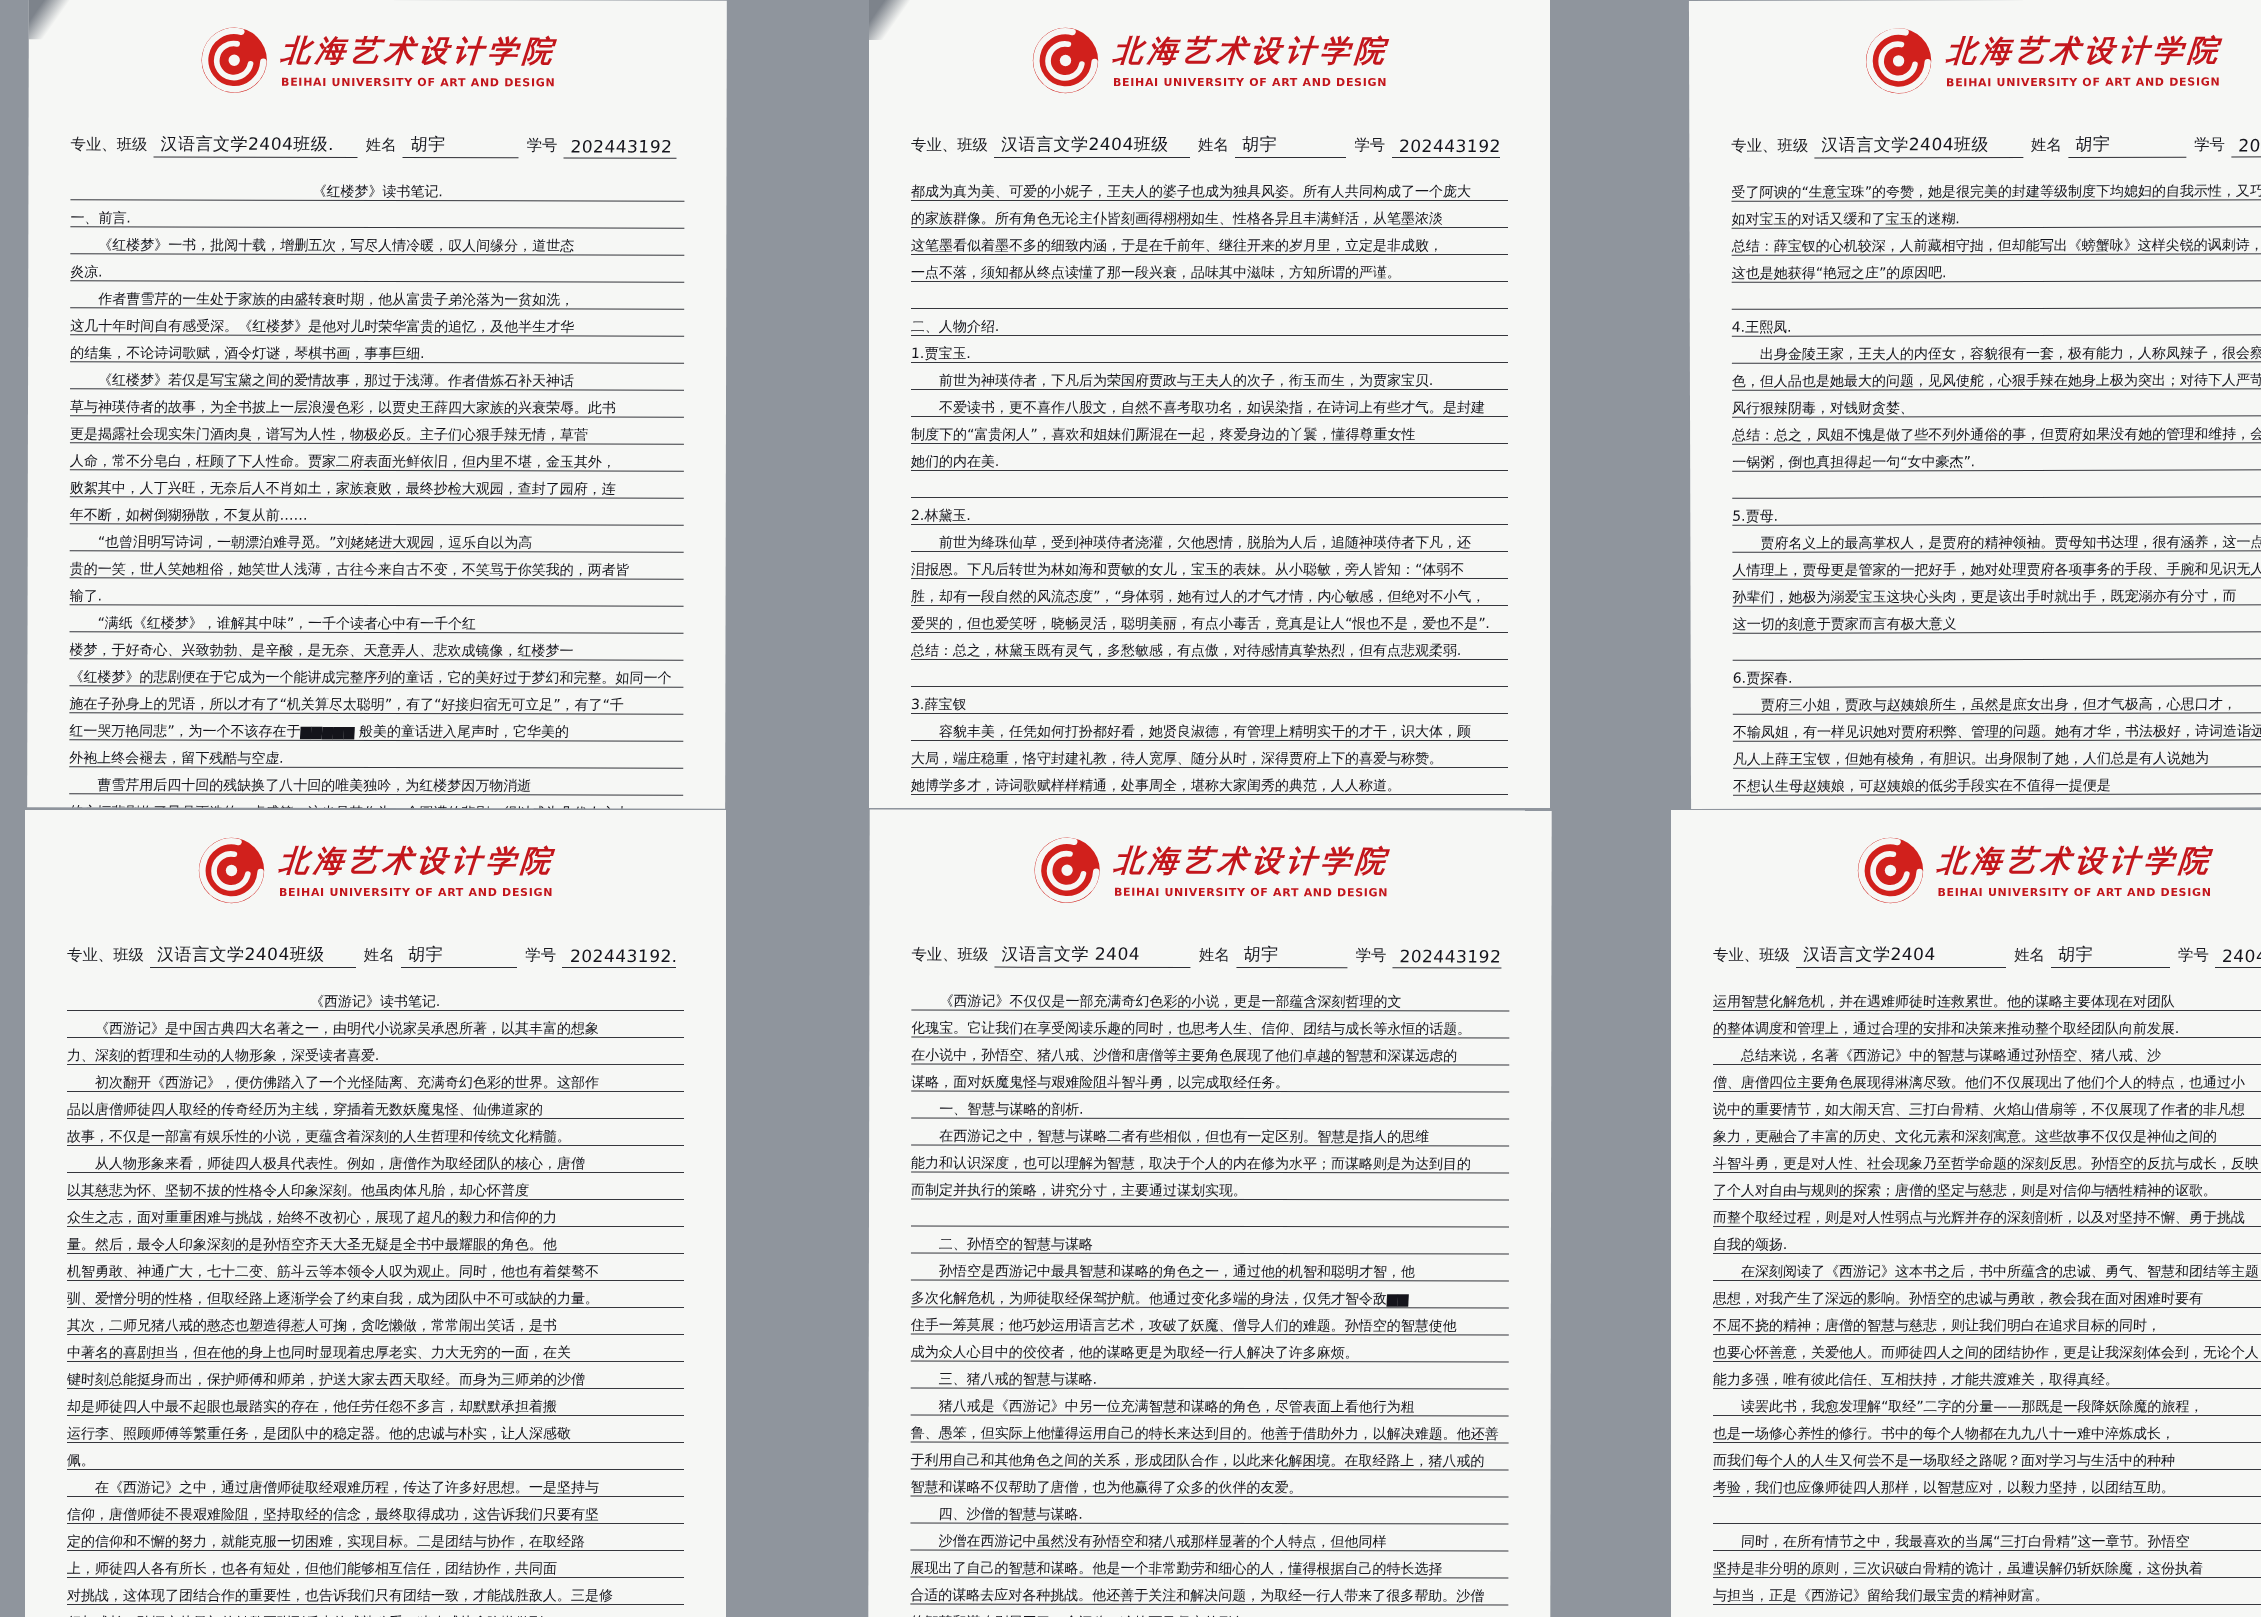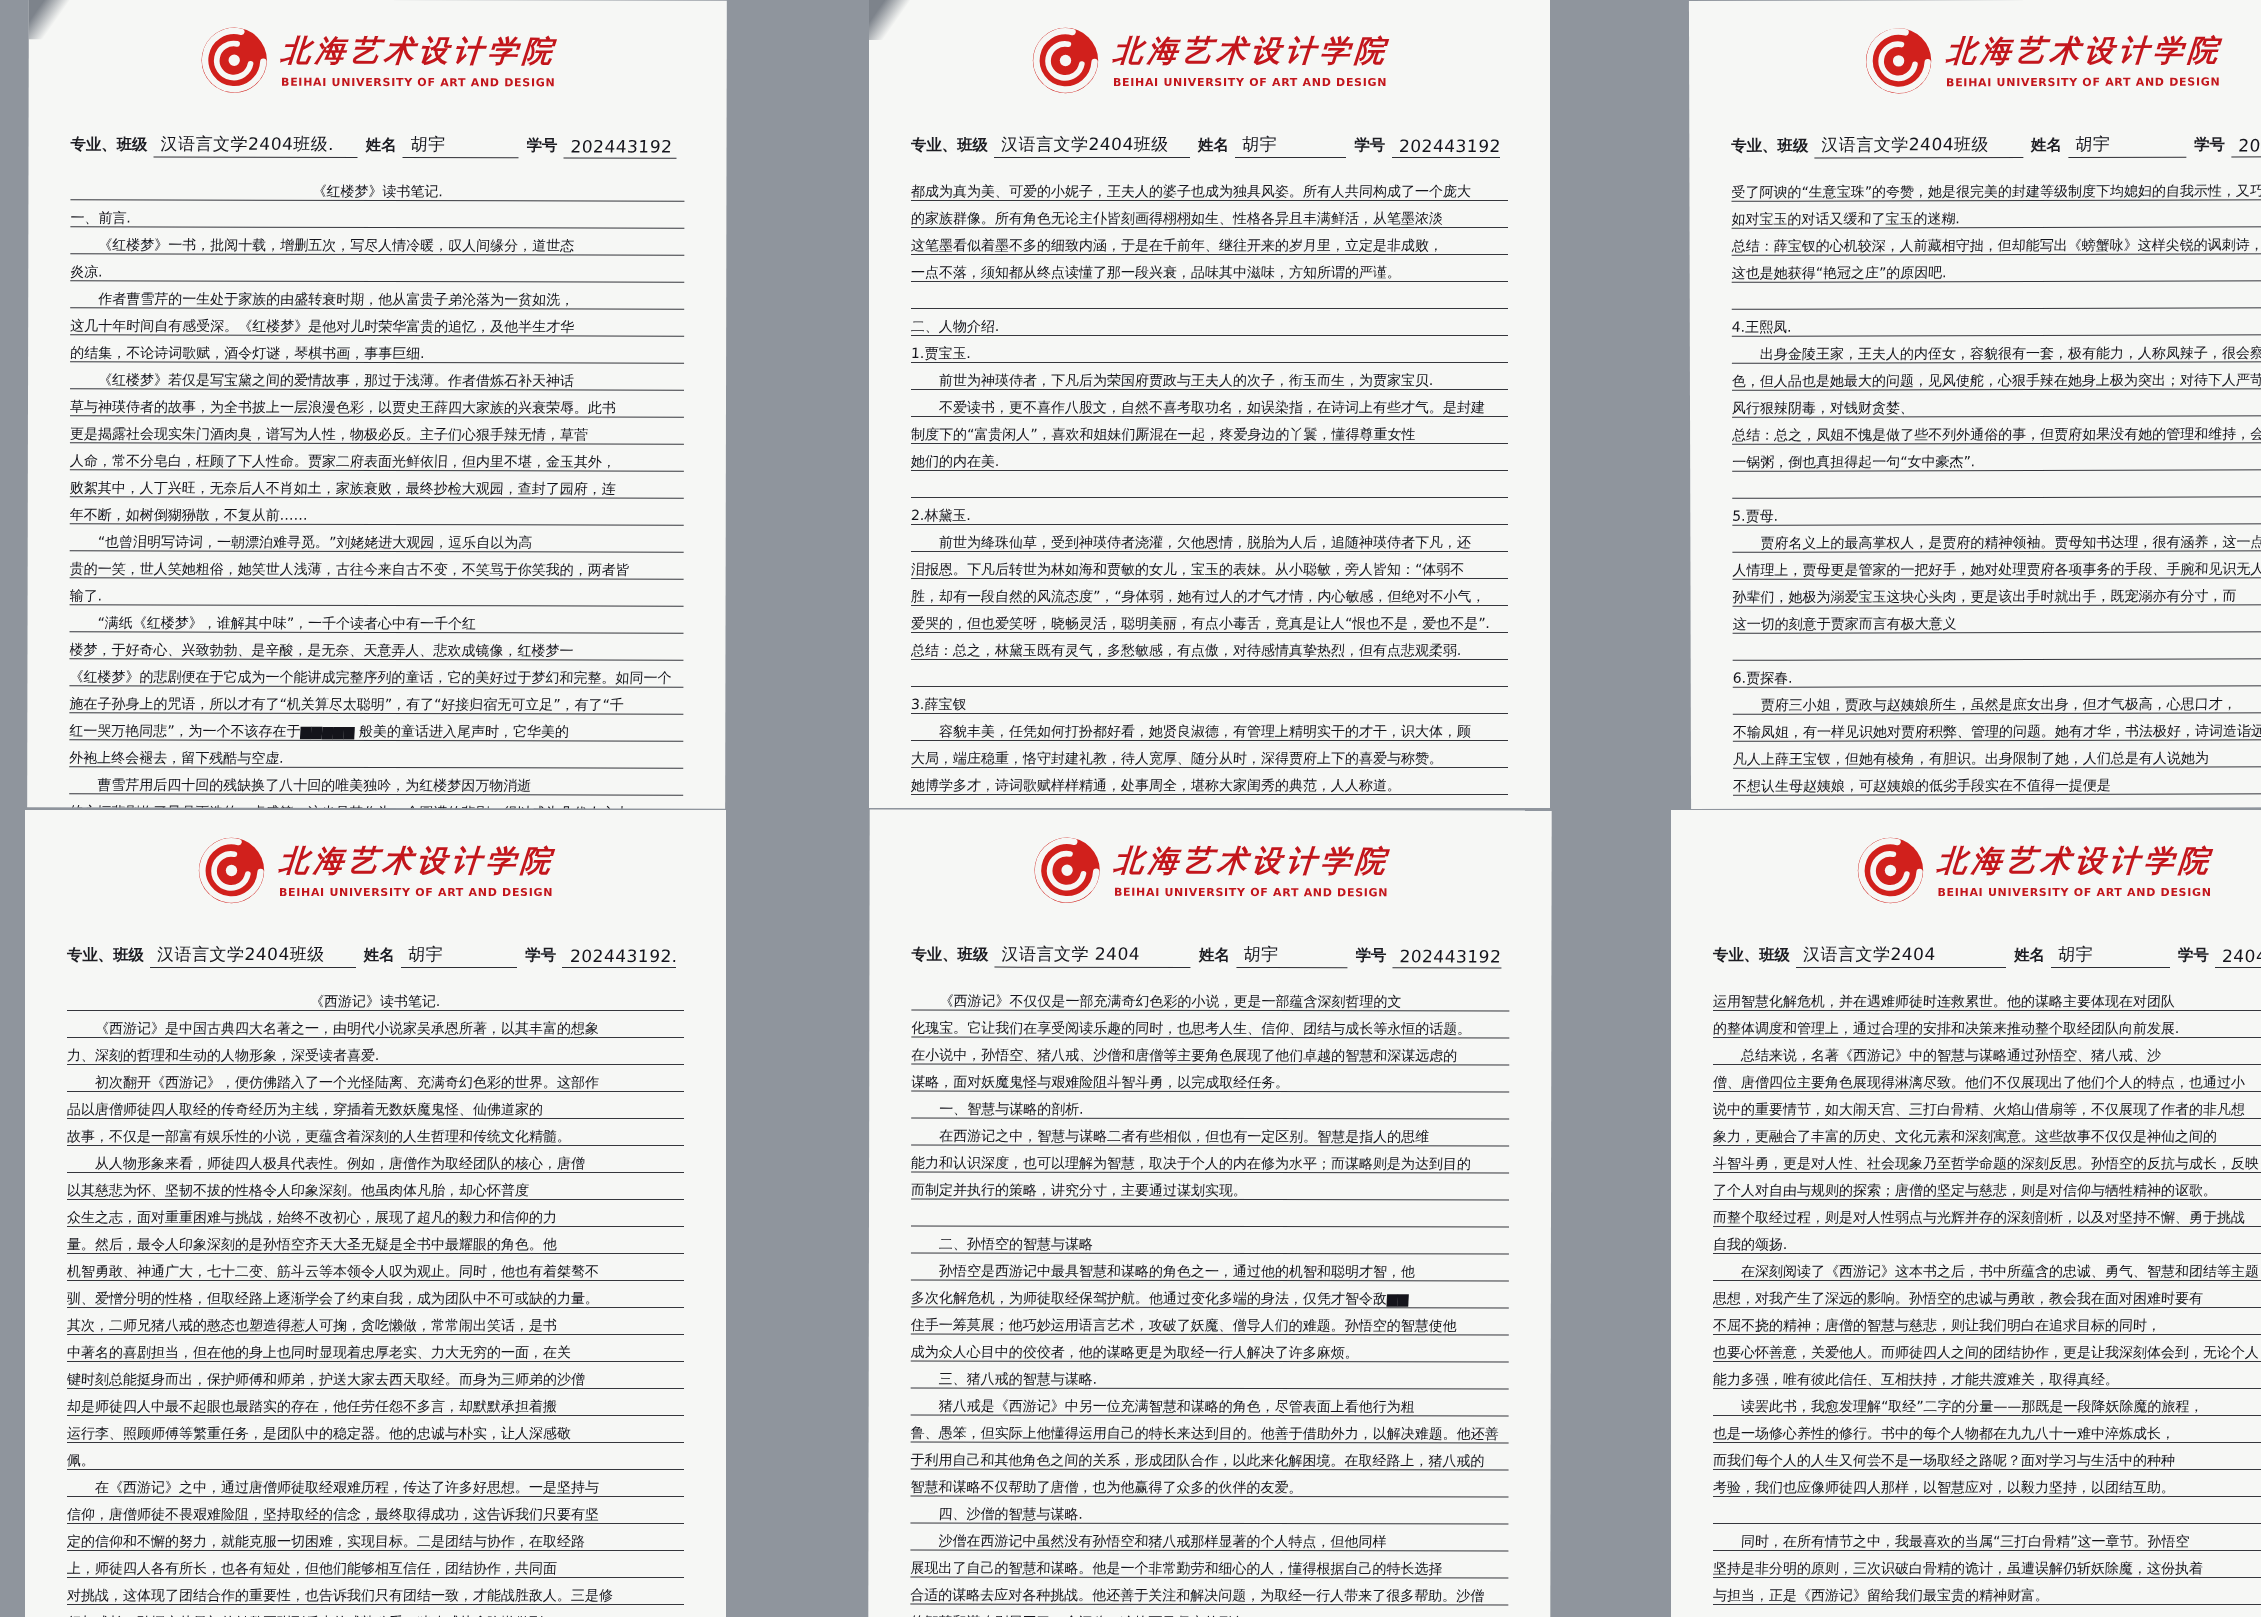--- a/index.html
+++ b/index.html
@@ -38,21 +38,21 @@
     transform:skewX(-4deg);
   }
   .brand-en{
     color:#c3161c;font-weight:700;font-size:11px;letter-spacing:0.7px;
     margin-top:3.6px;white-space:nowrap;
   }
   .form-row{
     display:flex;align-items:flex-end;margin-top:20px;height:33px;
     font-size:15.4px;color:#1c1c22;white-space:nowrap;
   }
-  .flabel{flex:0 0 auto;padding-bottom:1.8px;font-weight:bold;}
+  .flabel{flex:0 0 auto;padding-bottom:1.8px;}
   .fvalue{
     border-bottom:1.4px solid #2d2d33;margin:0 8.1px 0 6.3px;padding:0 3.6px 0.9px 7.2px;
     display:flex;align-items:flex-end;overflow:hidden;
   }
   .fv-class{width:199px;}
   .fv-name{width:108px;}
   .fv-id{width:105px;}
   .hw{
     font-size:17px;color:#14141b;transform:skewX(-3deg);
     letter-spacing:0.5px;white-space:nowrap;

